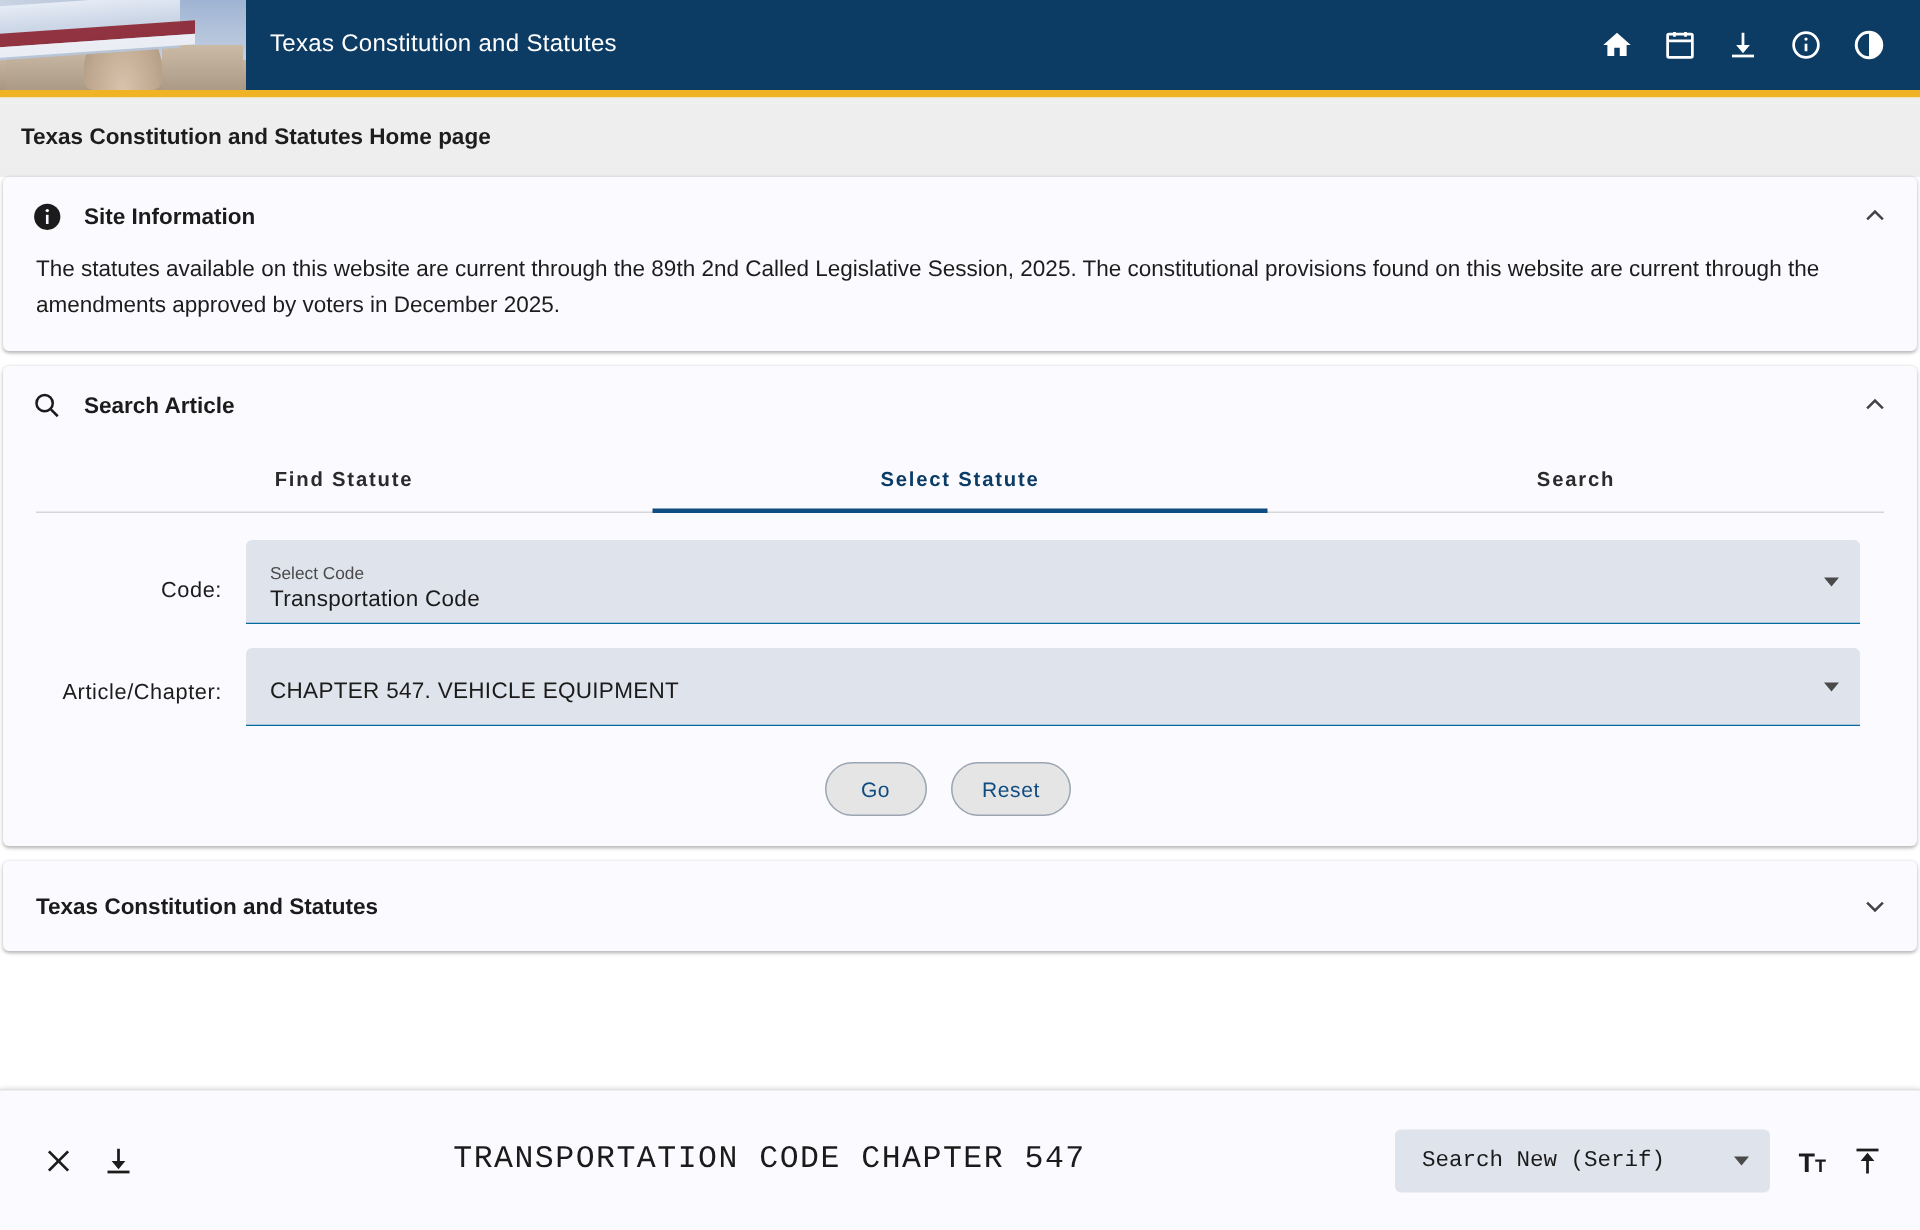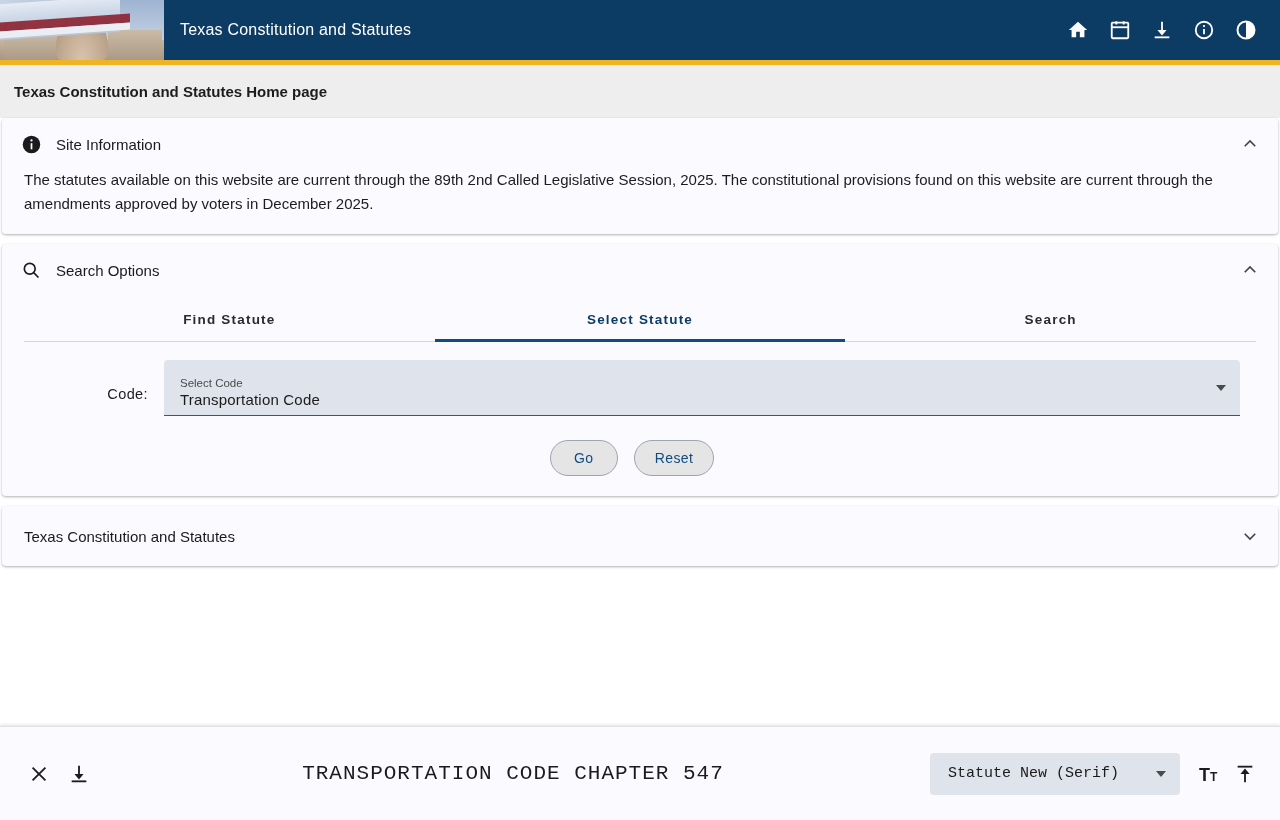--- a/index.html
+++ b/index.html
@@ -112,21 +112,21 @@
     align-items: center;
     padding: 14px 16px 12px 18px;
   }
   .card-head .hicon {
     width: 22px; height: 22px; margin-right: 14px;
     display: flex; align-items: center; justify-content: center;
     color: #1b1b1b;
   }
   .card-title {
     font-size: 15px;
-    font-weight: normal;
+    font-weight: bold;
     color: #1b1b1b;
   }
   .chev {
     margin-left: auto;
     width: 24px; height: 24px;
     display: flex; align-items: center; justify-content: center;
     color: #444;
     cursor: pointer;
   }
   .card-body {
@@ -365,21 +365,21 @@
 </div>
 
 <div class="card">
   <div class="card-head">
     <span class="hicon">
       <svg width="20" height="20" viewBox="0 0 24 24" fill="none" stroke="currentColor" stroke-width="2">
           <circle cx="10.5" cy="10.5" r="6.5"></circle>
           <line x1="15.5" y1="15.5" x2="21" y2="21"></line>
         </svg>
     </span>
-    <span class="card-title">Search Options</span>
+    <span class="card-title">Search Article</span>
     <span class="chev">
       <svg width="18" height="18" viewBox="0 0 24 24" fill="none" stroke="currentColor" stroke-width="2.2">
           <polyline points="5,15 12,8 19,15"></polyline>
         </svg>
     </span>
   </div>
 
   <div class="tabs">
     <div class="tab">Find Statute</div>
     <div class="tab active">Select Statute</div>
@@ -390,20 +390,27 @@
 
     <div class="frow">
       <div class="flabel">Code:</div>
       <div class="select filled">
         <div class="floatlabel">Select Code</div>
         <div class="value">Transportation Code</div>
         <span class="caret"></span>
       </div>
     </div>
 
+    <div class="frow">
+      <div class="flabel">Article/Chapter:</div>
+      <div class="select">
+        <div class="value">CHAPTER 547. VEHICLE EQUIPMENT</div>
+        <span class="caret"></span>
+      </div>
+    </div>
 
 
     <div class="btnrow">
       <button class="btn">Go</button>
       <button class="btn">Reset</button>
     </div>
   </div>
 </div>
 
 <div class="card">
@@ -426,21 +433,21 @@
   </div>
   <div class="toolgap"></div>
   <div class="bb-icon">
     <svg width="22" height="22" viewBox="0 0 24 24" fill="currentColor">
         <path d="M11 3h2v9h4l-5 6-5-6h4z"></path>
         <rect x="4" y="19" width="16" height="2"></rect>
       </svg>
   </div>
   <div class="bb-title">TRANSPORTATION CODE CHAPTER 547</div>
   <div class="font-select">
-    <span>Statute New (Serif)</span>
+    <span>Search New (Serif)</span>
     <span class="caret"></span>
   </div>
   <div class="bb-icon">
     <svg width="24" height="24" viewBox="0 0 24 24" fill="currentColor">
         <text x="0" y="19" font-family="Liberation Sans" font-size="18" font-weight="bold">T</text>
         <text x="11" y="19" font-family="Liberation Sans" font-size="12" font-weight="bold">T</text>
       </svg>
   </div>
   <div class="bb-icon">
     <svg width="22" height="22" viewBox="0 0 24 24" fill="currentColor">

